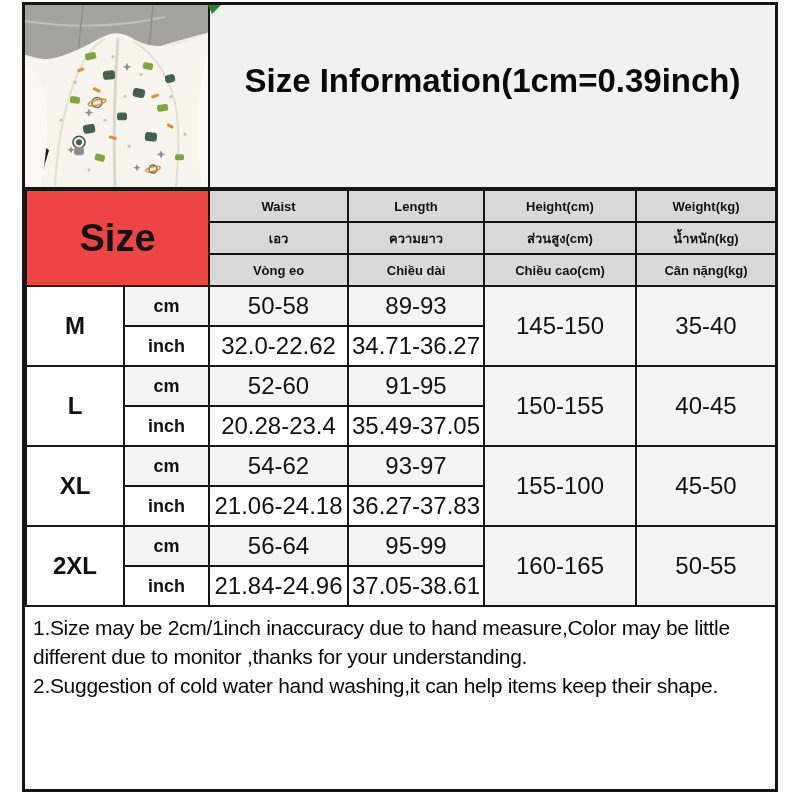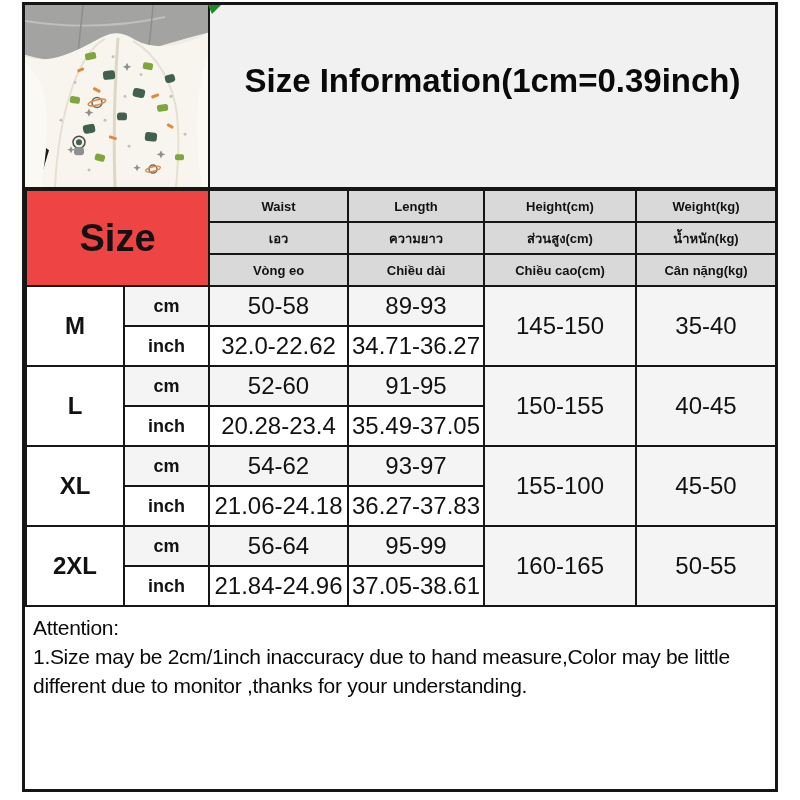--- a/index.html
+++ b/index.html
@@ -221,17 +221,17 @@
     </tr>
     <tr>
       <td class="unit">inch</td>
       <td>21.84-24.96</td>
       <td>37.05-38.61</td>
     </tr>
   </tbody>
     </table>
 
   <div class="attention">
-    <div class="att-line">Attention:</div>
     <div class="att-line">1.Size may be 2cm/1inch inaccuracy due to hand measure,Color may be little different due to monitor ,thanks for your understanding.</div>
+    <div class="att-line">2.Suggestion of cold water hand washing,it can help items keep their shape.</div>
   </div>
 
 </div>
 
 </body></html>

